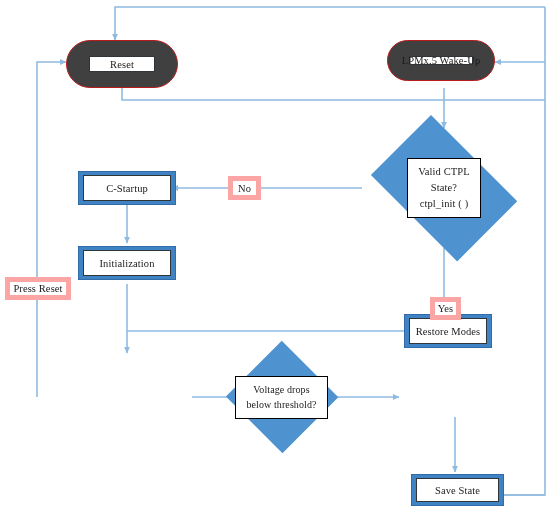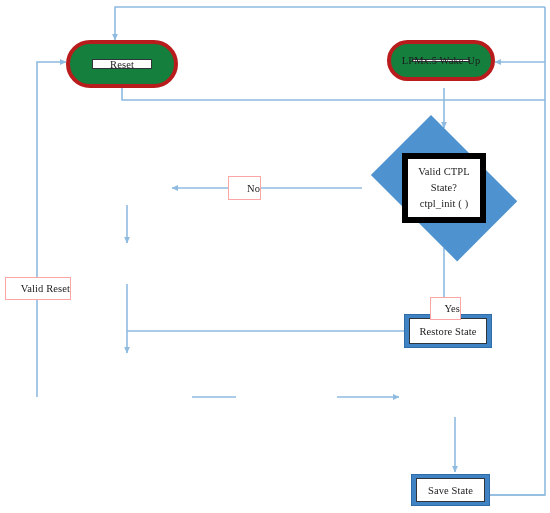--- a/index.html
+++ b/index.html
@@ -9,35 +9,35 @@
 
   
   .node{position:absolute;box-sizing:border-box;display:flex;align-items:center;justify-content:center;}
 
   
   .proc{background:#3f83c4;border:1px solid #2f6ca8;padding:4px;}
   .proc .inner{background:#ffffff;border:1px solid #30353a;width:100%;height:100%;
                display:flex;align-items:center;justify-content:center;}
 
   
-  .term{background:#15803d;border:4px solid #b91c1c;border-radius:999px;padding:16px 22px;}
+  .term{background:#404040;border:1px solid #b91c1c;border-radius:999px;padding:16px 22px;}
   .term .inner{background:#ffffff;border:1px solid #30353a;width:100%;height:100%;
                display:flex;align-items:center;justify-content:center;}
 
   
   .dec{background:transparent;}
   .dec .dia{position:absolute;left:50%;top:50%;width:70.7%;height:70.7%;
             transform:translate(-50%,-50%) rotate(45deg);background:#4e93d0;}
-  .dec .plate{position:relative;background:#ffffff;border:6px solid #000000;
+  .dec .plate{position:relative;background:#ffffff;border:1px solid #000000;
               display:flex;flex-direction:column;align-items:center;justify-content:center;
               padding:5px 10px;line-height:1.55;}
 
   
-  .tag{position:absolute;background:#ffffff;border:1px solid #fca5a5;
-       display:flex;align-items:center;justify-content:flex-end;box-sizing:border-box;}
+  .tag{position:absolute;background:#ffffff;border:5px solid #fca5a5;
+       display:flex;align-items:center;justify-content:center;box-sizing:border-box;}
 
   .txt{font-size:10.5px;color:#1b1b1b;white-space:nowrap;letter-spacing:.1px;}
   .txt.sm{font-size:10px;}
 </style>
 </head>
 <body>
 
 <div id="canvas">
 
   <svg id="wires" viewBox="0 0 550 513" xmlns="http://www.w3.org/2000/svg">
@@ -92,42 +92,59 @@
 
   <div class="node dec" style="left:358px;top:128px;width:172px;height:120px;">
     <div class="dia"></div>
     <div class="plate">
       <span class="txt">Valid CTPL</span>
       <span class="txt">State?</span>
       <span class="txt">ctpl_init ( )</span>
     </div>
   </div>
 
+  <div class="node proc" style="left:78px;top:171px;width:98px;height:34px;">
+    <div class="inner">
+      <span class="txt">C-Startup</span>
+    </div>
+  </div>
 
+  <div class="node proc" style="left:78px;top:246px;width:98px;height:34px;">
+    <div class="inner">
+      <span class="txt">Initialization</span>
+    </div>
+  </div>
 
   <div class="node proc" style="left:404px;top:314px;width:88px;height:34px;">
     <div class="inner">
-      <span class="txt">Restore State</span>
+      <span class="txt">Restore Modes</span>
     </div>
   </div>
 
 
+  <div class="node dec" style="left:225px;top:341px;width:113px;height:112px;">
+    <div class="dia"></div>
+    <div class="plate">
+      <span class="txt sm">Voltage drops</span>
+      <span class="txt sm">below threshold?</span>
+    </div>
+  </div>
 
 
-  <div class="node proc" style="left:411px;top:474px;width:79px;height:32px;">
+  <div class="node proc" style="left:411px;top:474px;width:93px;height:32px;">
     <div class="inner">
       <span class="txt">Save State</span>
     </div>
   </div>
 
   <div class="tag" style="left:228px;top:176px;width:33px;height:24px;">
     <span class="txt">No</span>
   </div>
 
   <div class="tag" style="left:430px;top:263px;width:31px;height:23px;margin-top:34px;">
     <span class="txt">Yes</span>
   </div>
 
   <div class="tag" style="left:5px;top:277px;width:66px;height:23px;">
-    <span class="txt">Valid Reset</span>
+    <span class="txt">Press Reset</span>
   </div>
 
 </div>
 
 </body></html>

